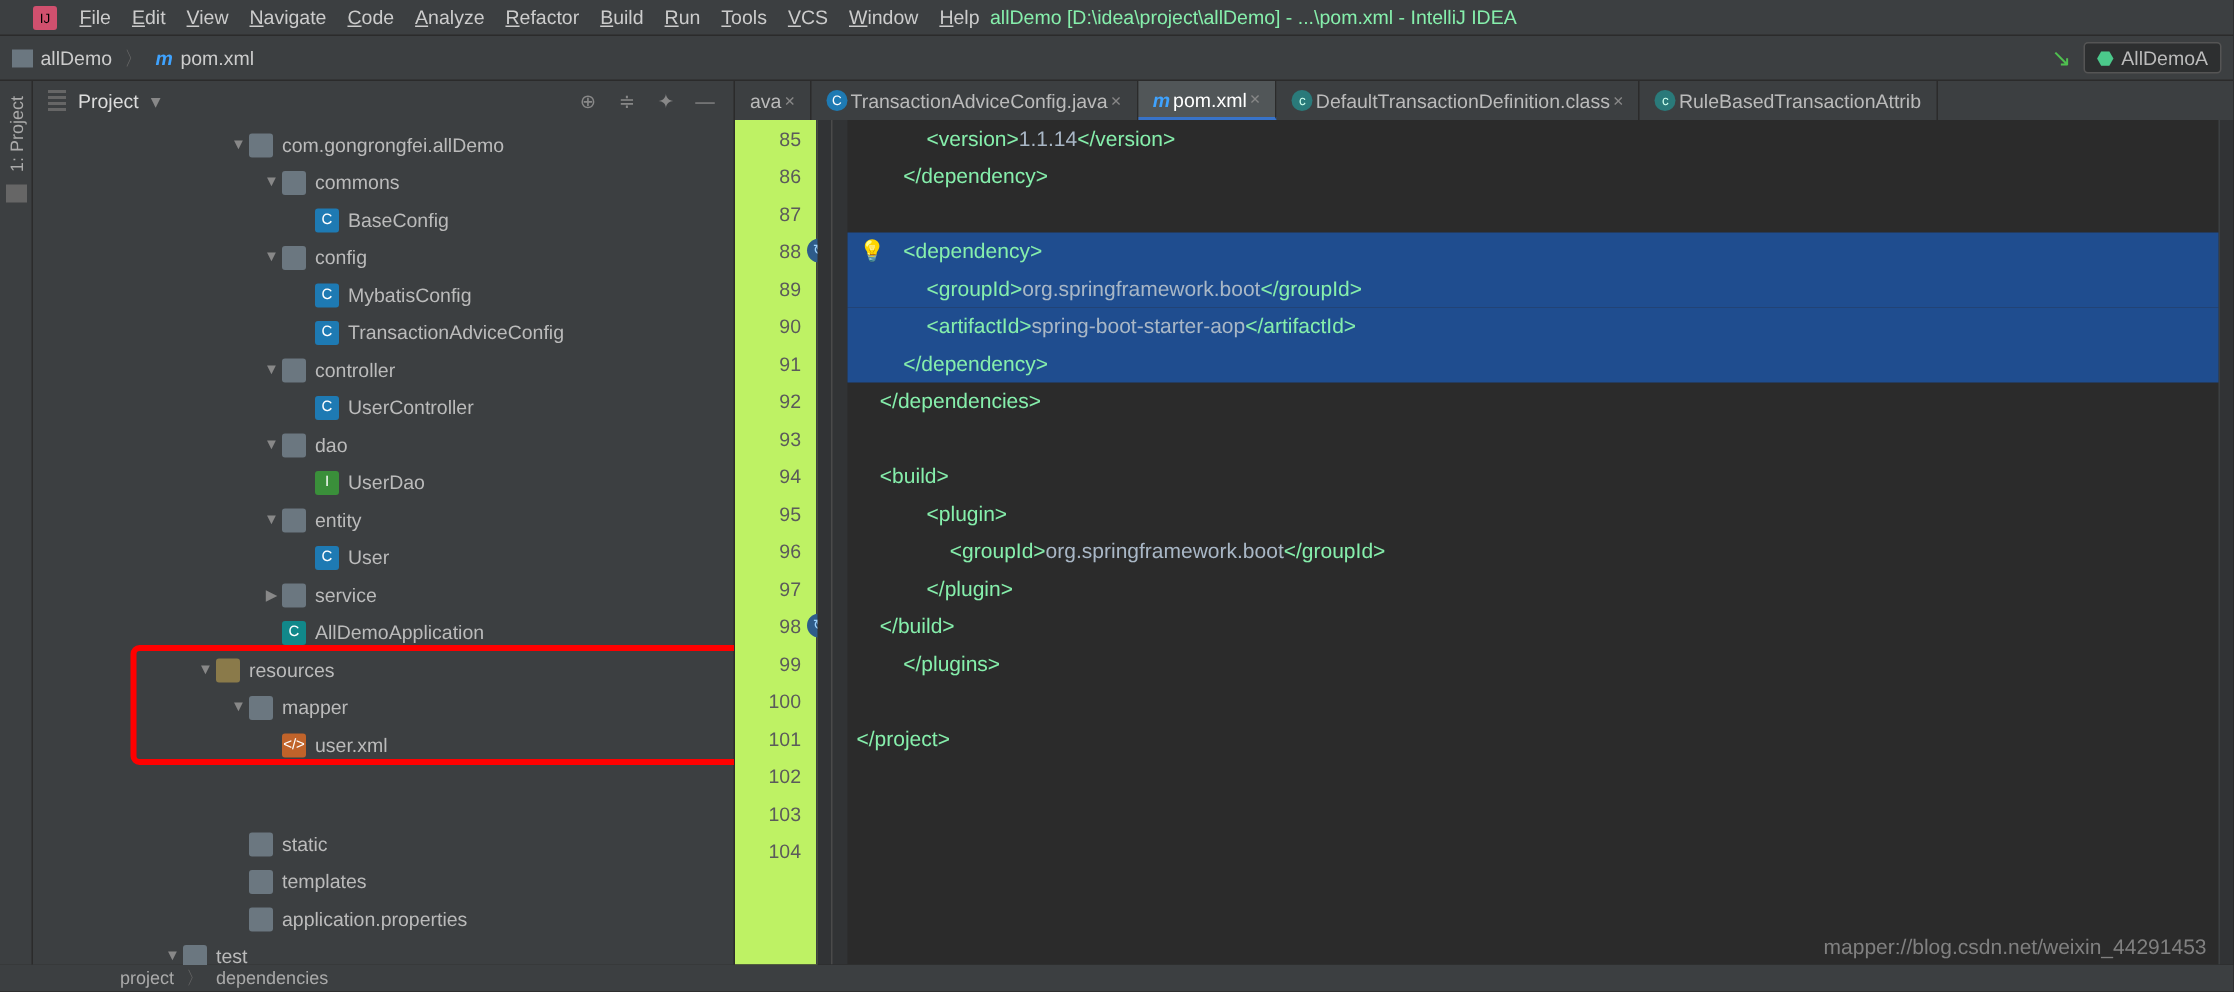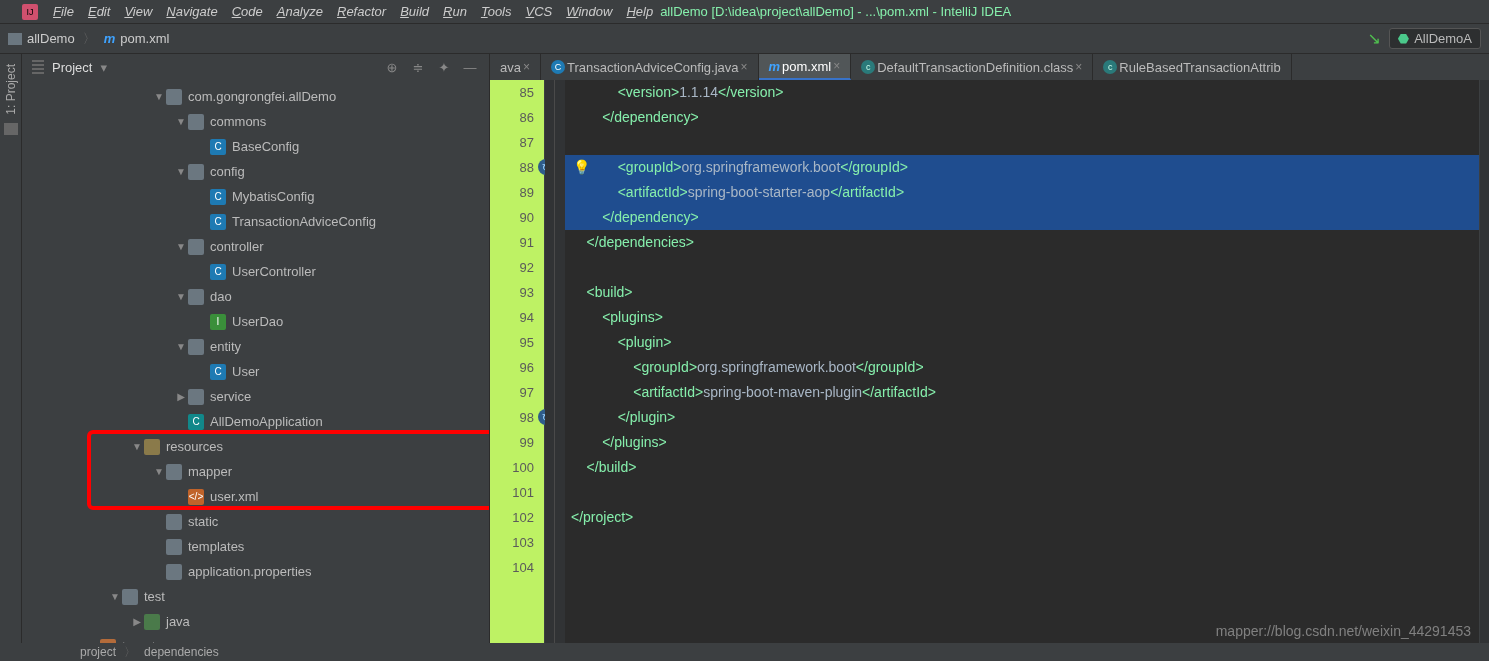--- a/index.html
+++ b/index.html
@@ -1,20 +1,20 @@
 <!DOCTYPE html>
 <html><head>
 <meta charset="utf-8">
 <style>
 * { margin:0; padding:0; box-sizing:border-box; font-family:"Segoe UI",Arial,sans-serif; }
 body { background:#2b2b2b; color:#bbbbbb; width:1489px; height:661px; overflow:hidden; font-size:13px; user-select:none; }
 
 .menubar { height:24px; background:#3c3f41; display:flex; align-items:center; padding:0 22px; border-bottom:1px solid #2b2b2b; }
 .menubar .app-icon { width:16px; height:16px; background:#d0506e; margin-right:8px; border-radius:2px; display:flex; align-items:center; justify-content:center; font-size:9px; color:#000; }
-.menubar .menu-item { padding:0 7px; color:#ccc;font-style:italic; }
+.menubar .menu-item { padding:0 7px; color:#ccc; }
 .menubar .menu-item u { text-decoration:underline; }
 .menubar .title-text { margin-left:0; color:#86efac; }
 
 .navbar { height:30px; background:#3c3f41; display:flex; align-items:center; padding:0 8px; border-bottom:1px solid #2b2b2b;gap:40px; }
 .navbar .crumb { display:flex; align-items:center; gap:5px; color:#ccc; }
 .navbar .crumb .sep { color:#666; margin:0 3px; }
 .navbar .spacer { flex:1; }
 .nav-right { display:flex; align-items:center; gap:8px; }
 .hammer-icon { color:#50c050; font-size:16px; }
 .cfg-pill { background:#2d2f30; border:1px solid #555; border-radius:3px; padding:2px 8px; display:flex; align-items:center; gap:5px; }
@@ -211,21 +211,21 @@
         <div class="tree-row" style="padding-left: 130px;">
           <span class="arrow">▼</span>
           <span class="icon ic-folder"></span>
           <span>mapper</span>
         </div>
         <div class="tree-row" style="padding-left: 152px;">
           <span class="arrow"></span>
           <span class="icon ic-xml">&lt;/&gt;</span>
           <span>user.xml</span>
         </div>
-        <div class="tree-row" style="padding-left: 130px;">
+        <div class="tree-row" style="padding-left: 130px; margin-top: 41px;">
           <span class="arrow"></span>
           <span class="icon ic-folder"></span>
           <span>static</span>
         </div>
         <div class="tree-row" style="padding-left: 130px;">
           <span class="arrow"></span>
           <span class="icon ic-folder"></span>
           <span>templates</span>
         </div>
         <div class="tree-row" style="padding-left: 130px;">
@@ -301,33 +301,32 @@
           <div class="ln">104</div>
         </div>
       <div class="fold-strip">
           <div class="vline"></div>
         </div>
       <div class="code" id="code">
         <span class="bulb">💡</span>
       <div class="line">            <span class="t-tag">&lt;version&gt;</span><span class="t-txt">1.1.14</span><span class="t-tag">&lt;/version&gt;</span></div>
           <div class="line">        <span class="t-tag">&lt;/dependency&gt;</span></div>
           <div class="line"></div>
+          <div class="line sel">        <span class="t-tag">&lt;dependency&gt;</span></div>
           <div class="line sel">            <span class="t-tag">&lt;groupId&gt;</span><span class="t-txt">org.springframework.boot</span><span class="t-tag">&lt;/groupId&gt;</span></div>
           <div class="line sel">            <span class="t-tag">&lt;artifactId&gt;</span><span class="t-txt">spring-boot-starter-aop</span><span class="t-tag">&lt;/artifactId&gt;</span></div>
           <div class="line sel">        <span class="t-tag">&lt;/dependency&gt;</span></div>
           <div class="line">    <span class="t-tag">&lt;/dependencies&gt;</span></div>
           <div class="line"></div>
           <div class="line">    <span class="t-tag">&lt;build&gt;</span></div>
-          <div class="line">        <span class="t-tag">&lt;plugins&gt;</span></div>
           <div class="line">            <span class="t-tag">&lt;plugin&gt;</span></div>
           <div class="line">                <span class="t-tag">&lt;groupId&gt;</span><span class="t-txt">org.springframework.boot</span><span class="t-tag">&lt;/groupId&gt;</span></div>
-          <div class="line">                <span class="t-tag">&lt;artifactId&gt;</span><span class="t-txt">spring-boot-maven-plugin</span><span class="t-tag">&lt;/artifactId&gt;</span></div>
           <div class="line">            <span class="t-tag">&lt;/plugin&gt;</span></div>
+          <div class="line">    <span class="t-tag">&lt;/build&gt;</span></div>
           <div class="line">        <span class="t-tag">&lt;/plugins&gt;</span></div>
-          <div class="line">    <span class="t-tag">&lt;/build&gt;</span></div>
           <div class="line"></div>
           <div class="line"><span class="t-tag">&lt;/project&gt;</span></div>
           <div class="line"></div>
         </div>
       <div class="err-strip"></div>
     </div>
   </div>
 </div>
 
 <div class="ed-crumb">

